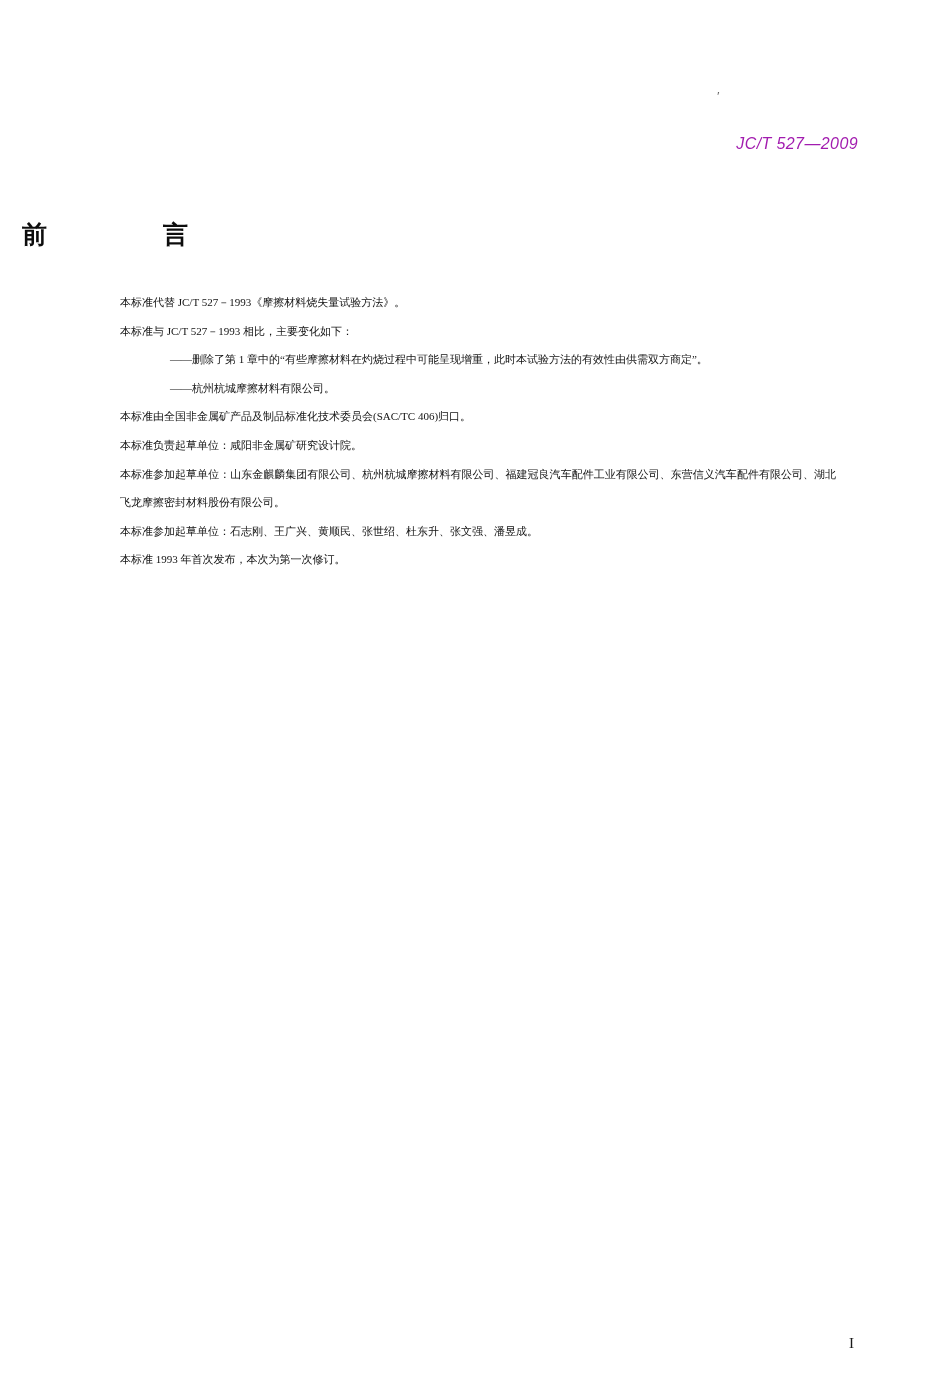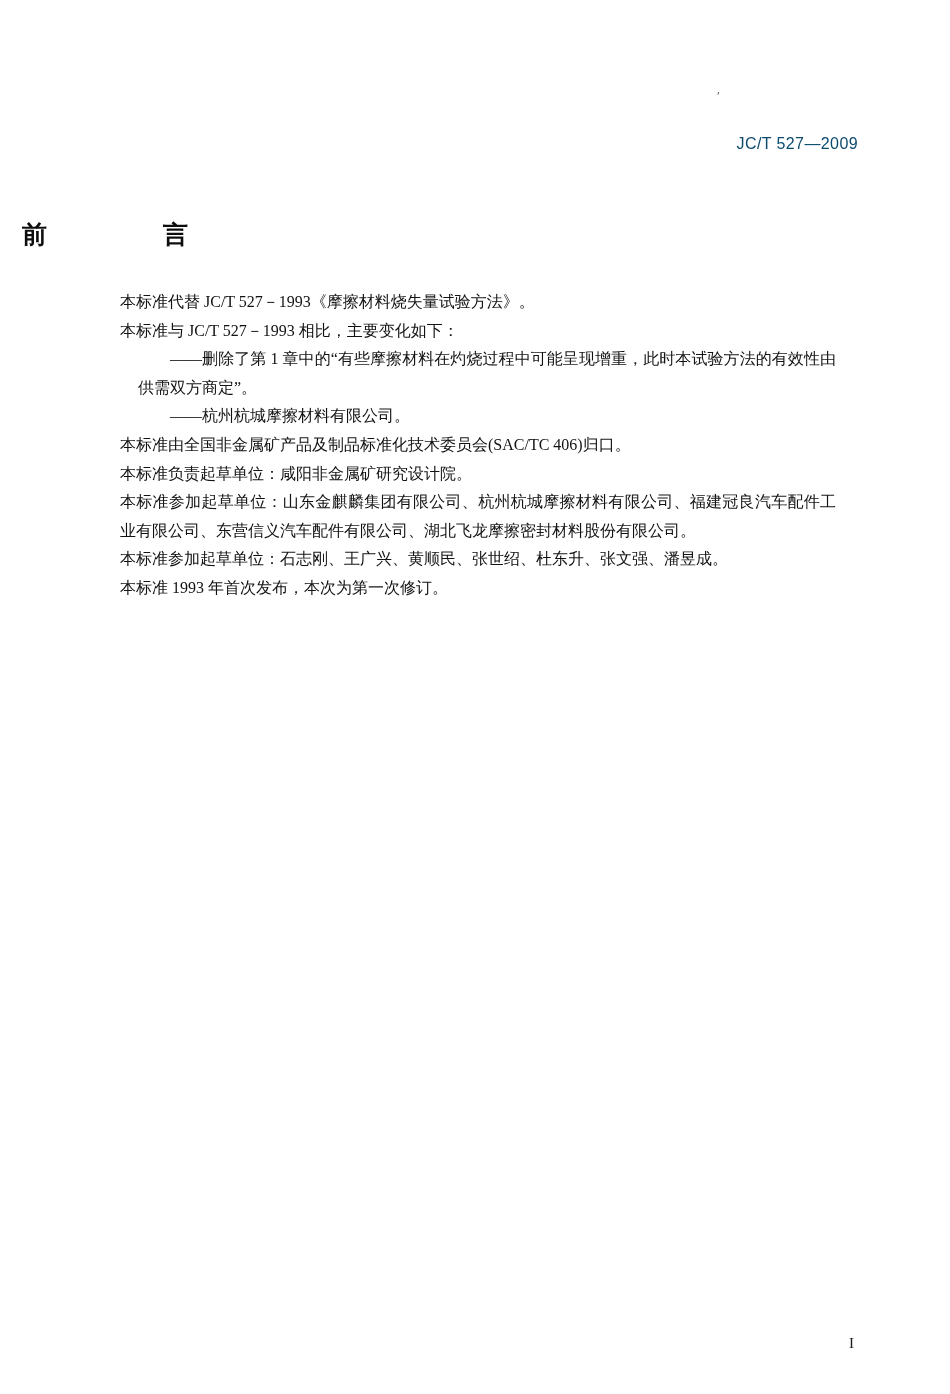--- a/index.html
+++ b/index.html
@@ -24,42 +24,43 @@
     color: #5a5a5a;
     font-family: "Liberation Serif", serif;
   }
   .std-code {
     position: absolute;
     top: 135px;
     right: 92px;
     font-size: 16px;
     letter-spacing: 0.4px;
     font-family: "Liberation Sans", sans-serif;
-    color: #0c4a6e;
+    color: #a21caf;
     white-space: nowrap;
+    font-style: italic;
   }
   .doc-title {
     position: absolute;
     top: 218px;
     left: 0;
     width: 100%;
     text-align: left;
     font-size: 25px;
     font-weight: bold;
     letter-spacing: 22px;
     text-indent: 22px;
     font-family: "DejaVu Sans", sans-serif;
     color: #0d0d0d;
   }
   .body-block {
     position: absolute;
     top: 288px;
     left: 120px;
     width: 716px;
-    font-size: 16px;
+    font-size: 11px;
     line-height: 28.6px;
     color: #121212;
   }
   .para {
     margin: 0;
     text-align: justify;
     text-justify: inter-ideograph;
   }
   .indent1 {
     text-indent: 0;

